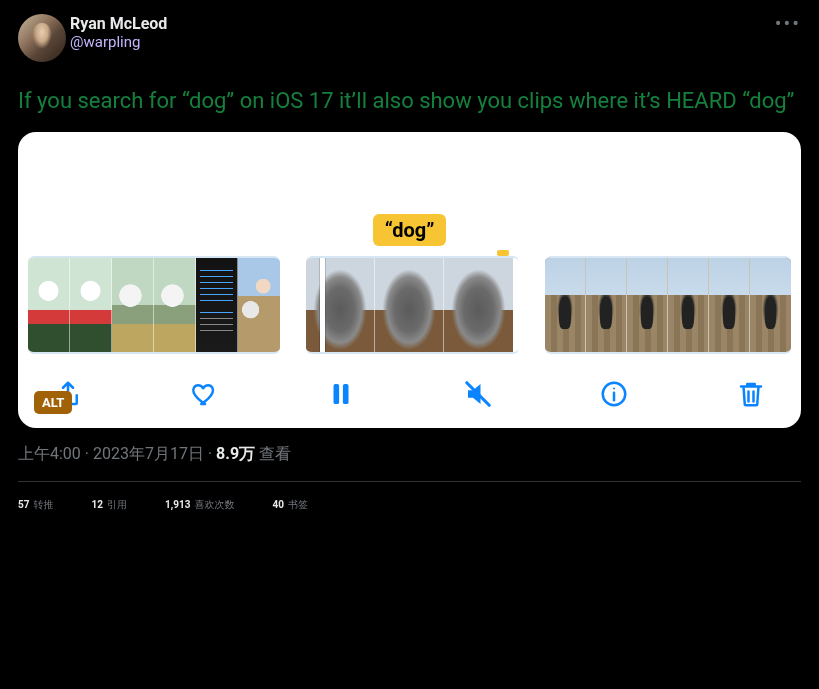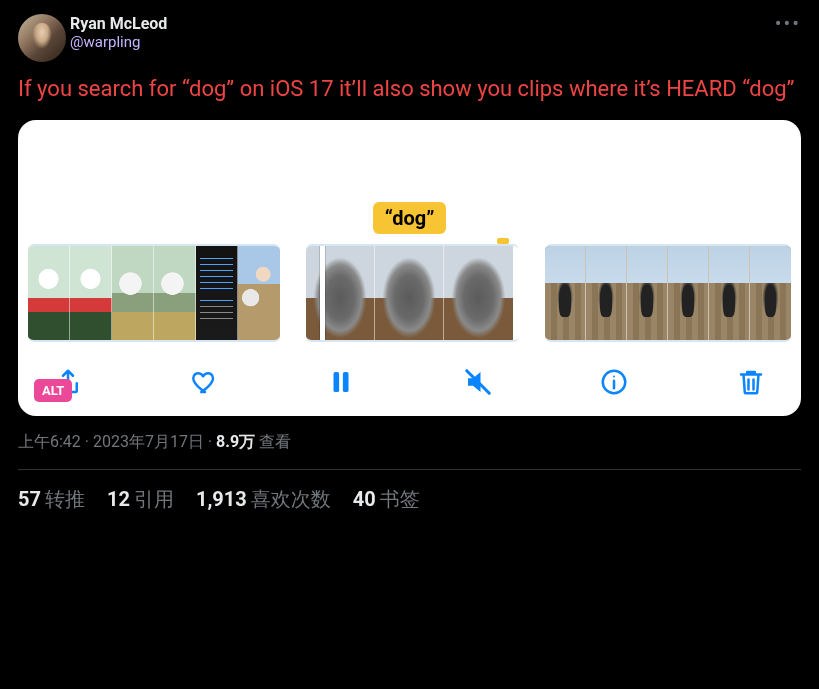--- a/index.html
+++ b/index.html
@@ -48,24 +48,24 @@
   }
   .more {
     color: #71767b;
     font-size: 20px;
     letter-spacing: 2px;
     line-height: 10px;
     padding-top: 4px;
     cursor: pointer;
   }
   .body-text {
-    margin-top: 12px;
+    margin-top: 24px;
     font-size: 22px;
     line-height: 1.35;
-    color: #ef4444;
+    color: #15803d;
   }
   .translate {
     margin-top: 8px;
     font-size: 15px;
     color: #1d9bf0;
     cursor: pointer;
   }
   .media-card {
     margin-top: 16px;
     background: #fff;
@@ -195,44 +195,44 @@
     color:#0b84ff;
   }
   .tool-btn svg { width: 30px; height: 30px; stroke:#0b84ff; stroke-width:2; fill:none; stroke-linecap:round; stroke-linejoin:round; }
   .tool-btn.pause svg rect { fill:#0b84ff; stroke:none; }
   .tool-btn.mute svg { fill:#0b84ff; stroke:#0b84ff; }
 
   .alt-badge {
     position: absolute;
     left: 16px;
     bottom: 14px;
-    background: #ec4899;
+    background: #a16207;
     color: #fff;
     font-weight: 700;
     font-size: 13px;
     padding: 4px 8px;
     border-radius: 5px;
   }
 
   .meta {
     margin-top: 16px;
     color: #71767b;
     font-size: 16px;
   }
   .meta .views-num { color:#e7e9ea; font-weight:700; }
   .divider {
     height: 1px;
     background: #2f3336;
     margin-top: 16px;
   }
   .stats {
     display: flex;
-    gap: 22px;
+    gap: 38px;
     padding-top: 16px;
-    font-size: 20px;
+    font-size: 10px;
     color: #71767b;
   }
   .stats .num { color: #e7e9ea; font-weight: 700; margin-right: 4px; }
 </style>
 </head>
 <body>
 
 <div class="tweet">
 
   <div class="header">
@@ -315,21 +315,21 @@
         <svg viewBox="0 0 24 24">
             <path d="M4 6h16M9 6V4h6v2M6 6l1 14a1 1 0 0 0 1 1h8a1 1 0 0 0 1-1l1-14M10 10v8M14 10v8"></path>
           </svg>
       </div>
     </div>
 
     <div class="alt-badge">ALT</div>
   </div>
 
   <div class="meta">
-    <span>上午6:42</span><span> · </span><span>2023年7月17日</span><span> · </span><span class="views-num">8.9万</span><span> 查看</span>
+    <span>上午4:00</span><span> · </span><span>2023年7月17日</span><span> · </span><span class="views-num">8.9万</span><span> 查看</span>
   </div>
 
   <div class="divider"></div>
 
   <div class="stats">
     <div><span class="num">57</span><span>转推</span></div>
     <div><span class="num">12</span><span>引用</span></div>
     <div><span class="num">1,913</span><span>喜欢次数</span></div>
     <div><span class="num">40</span><span>书签</span></div>
   </div>

